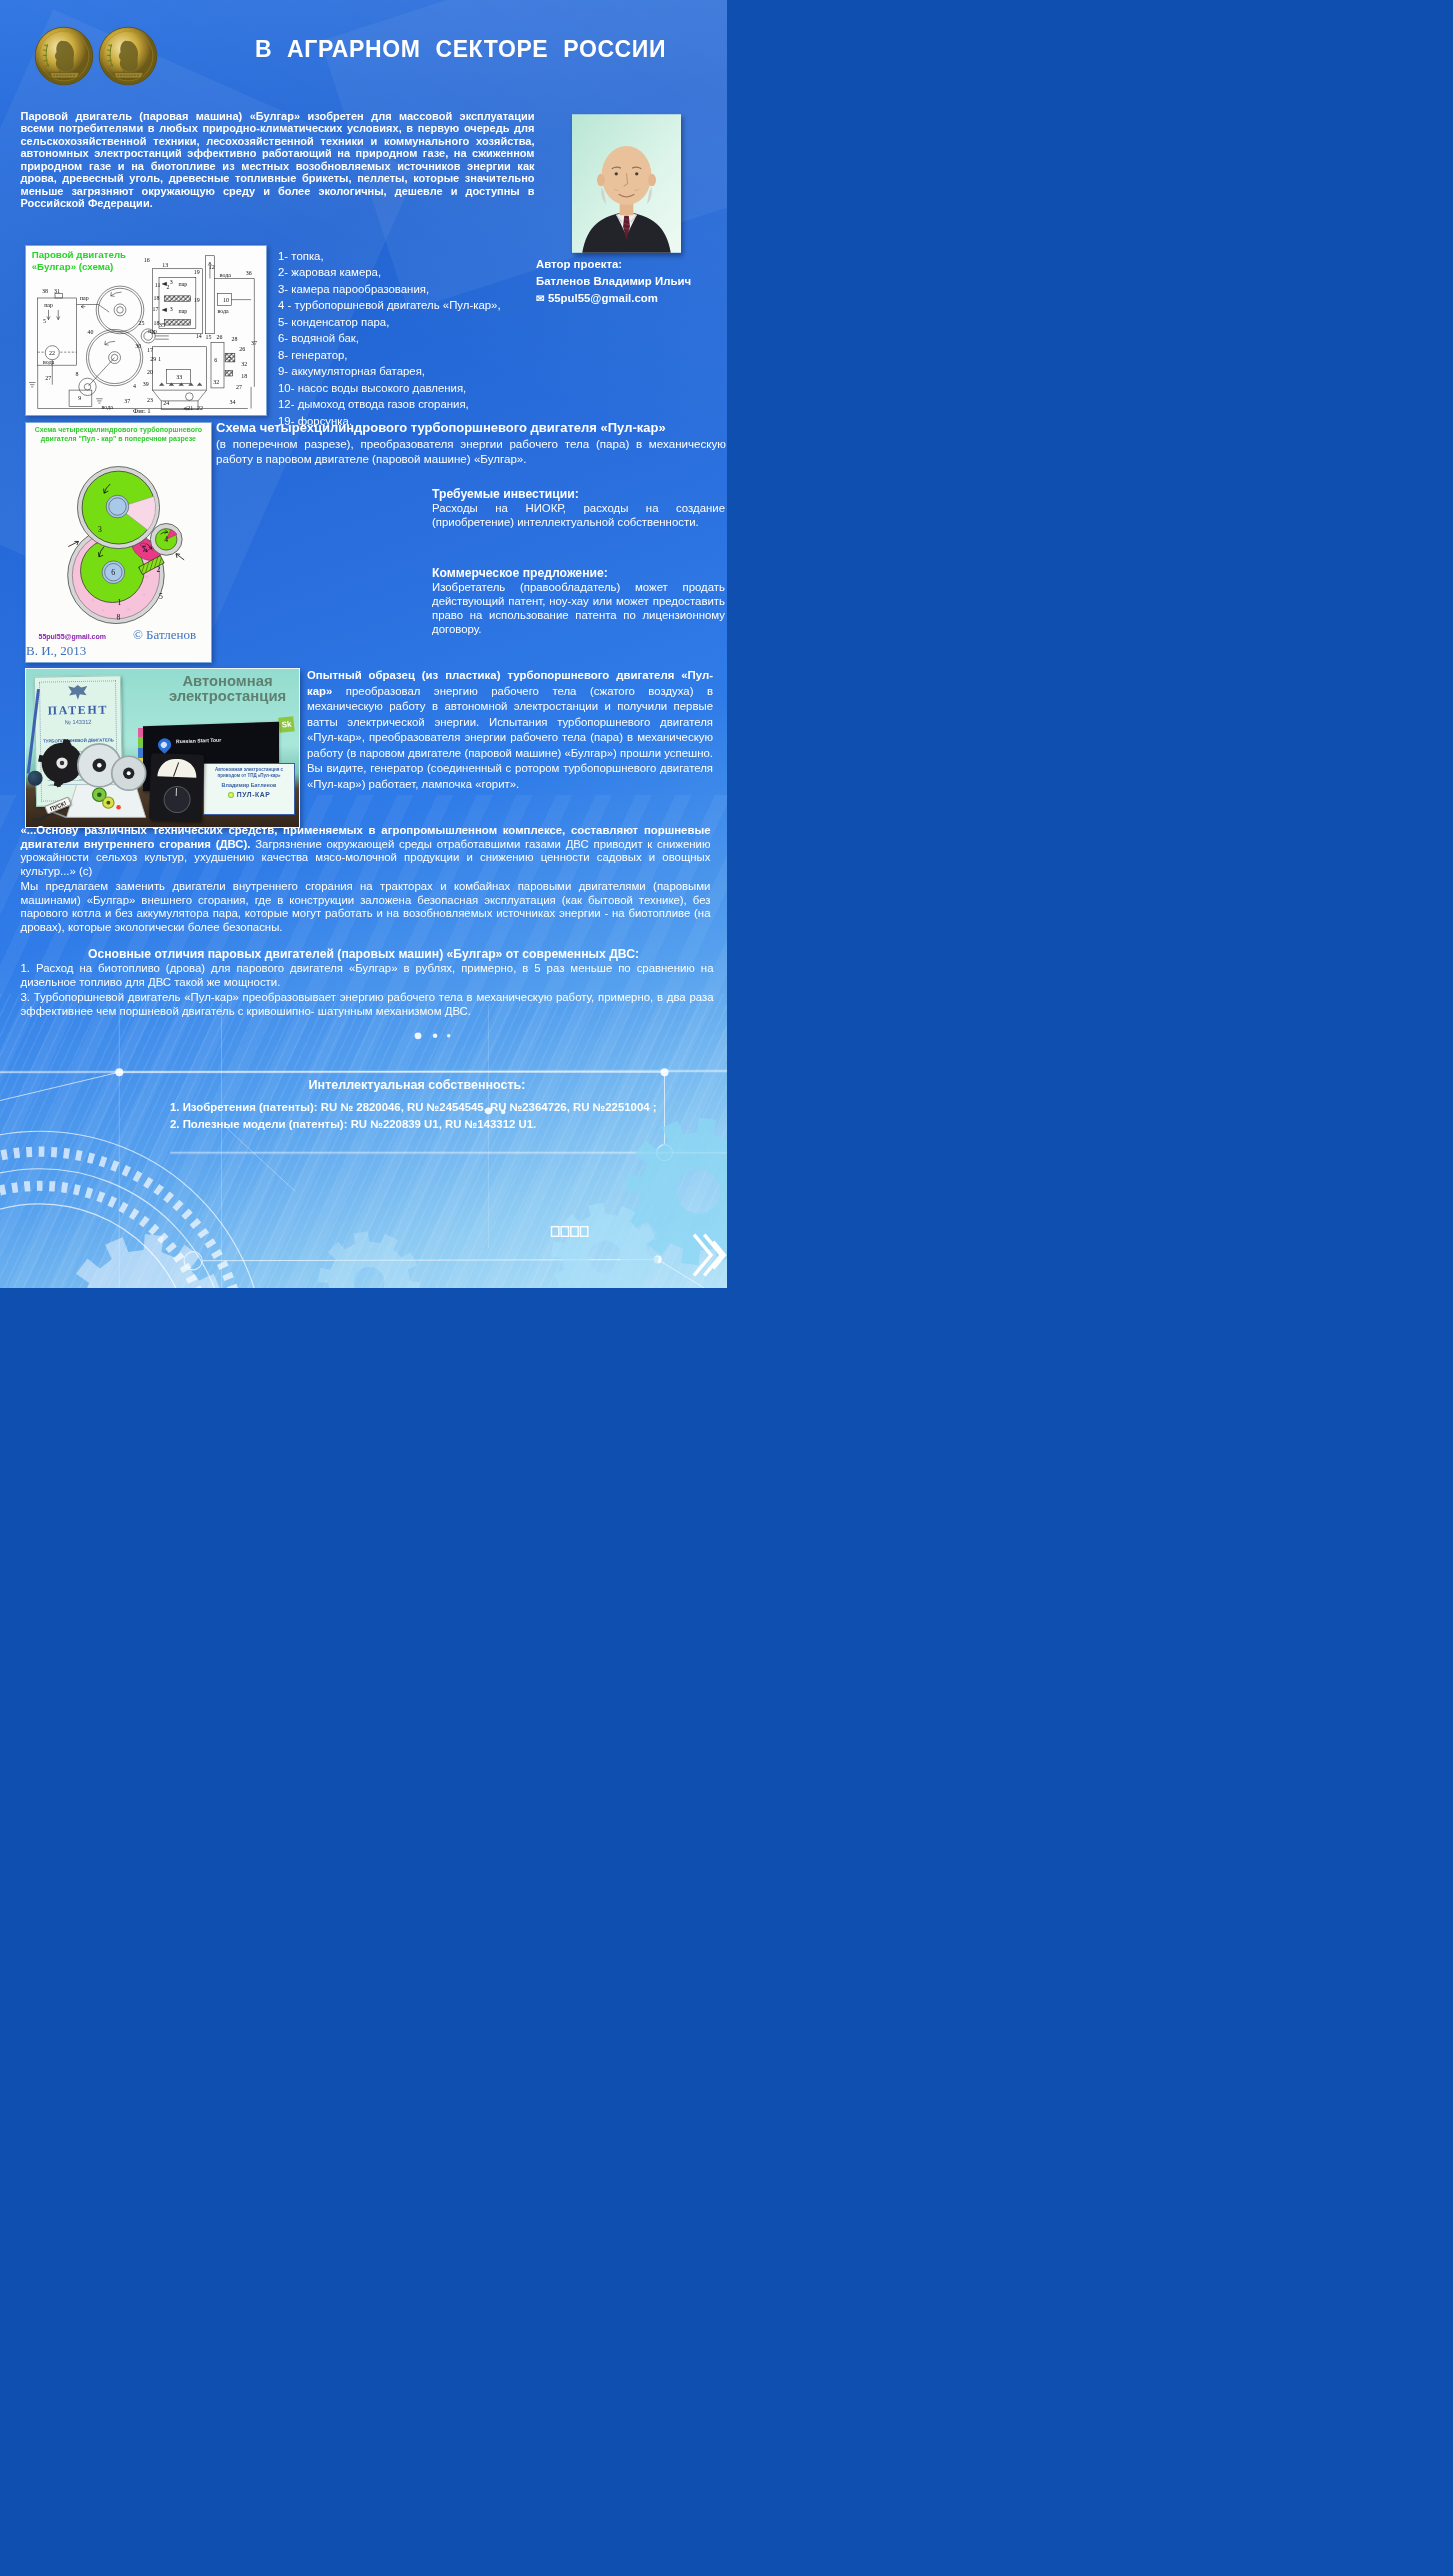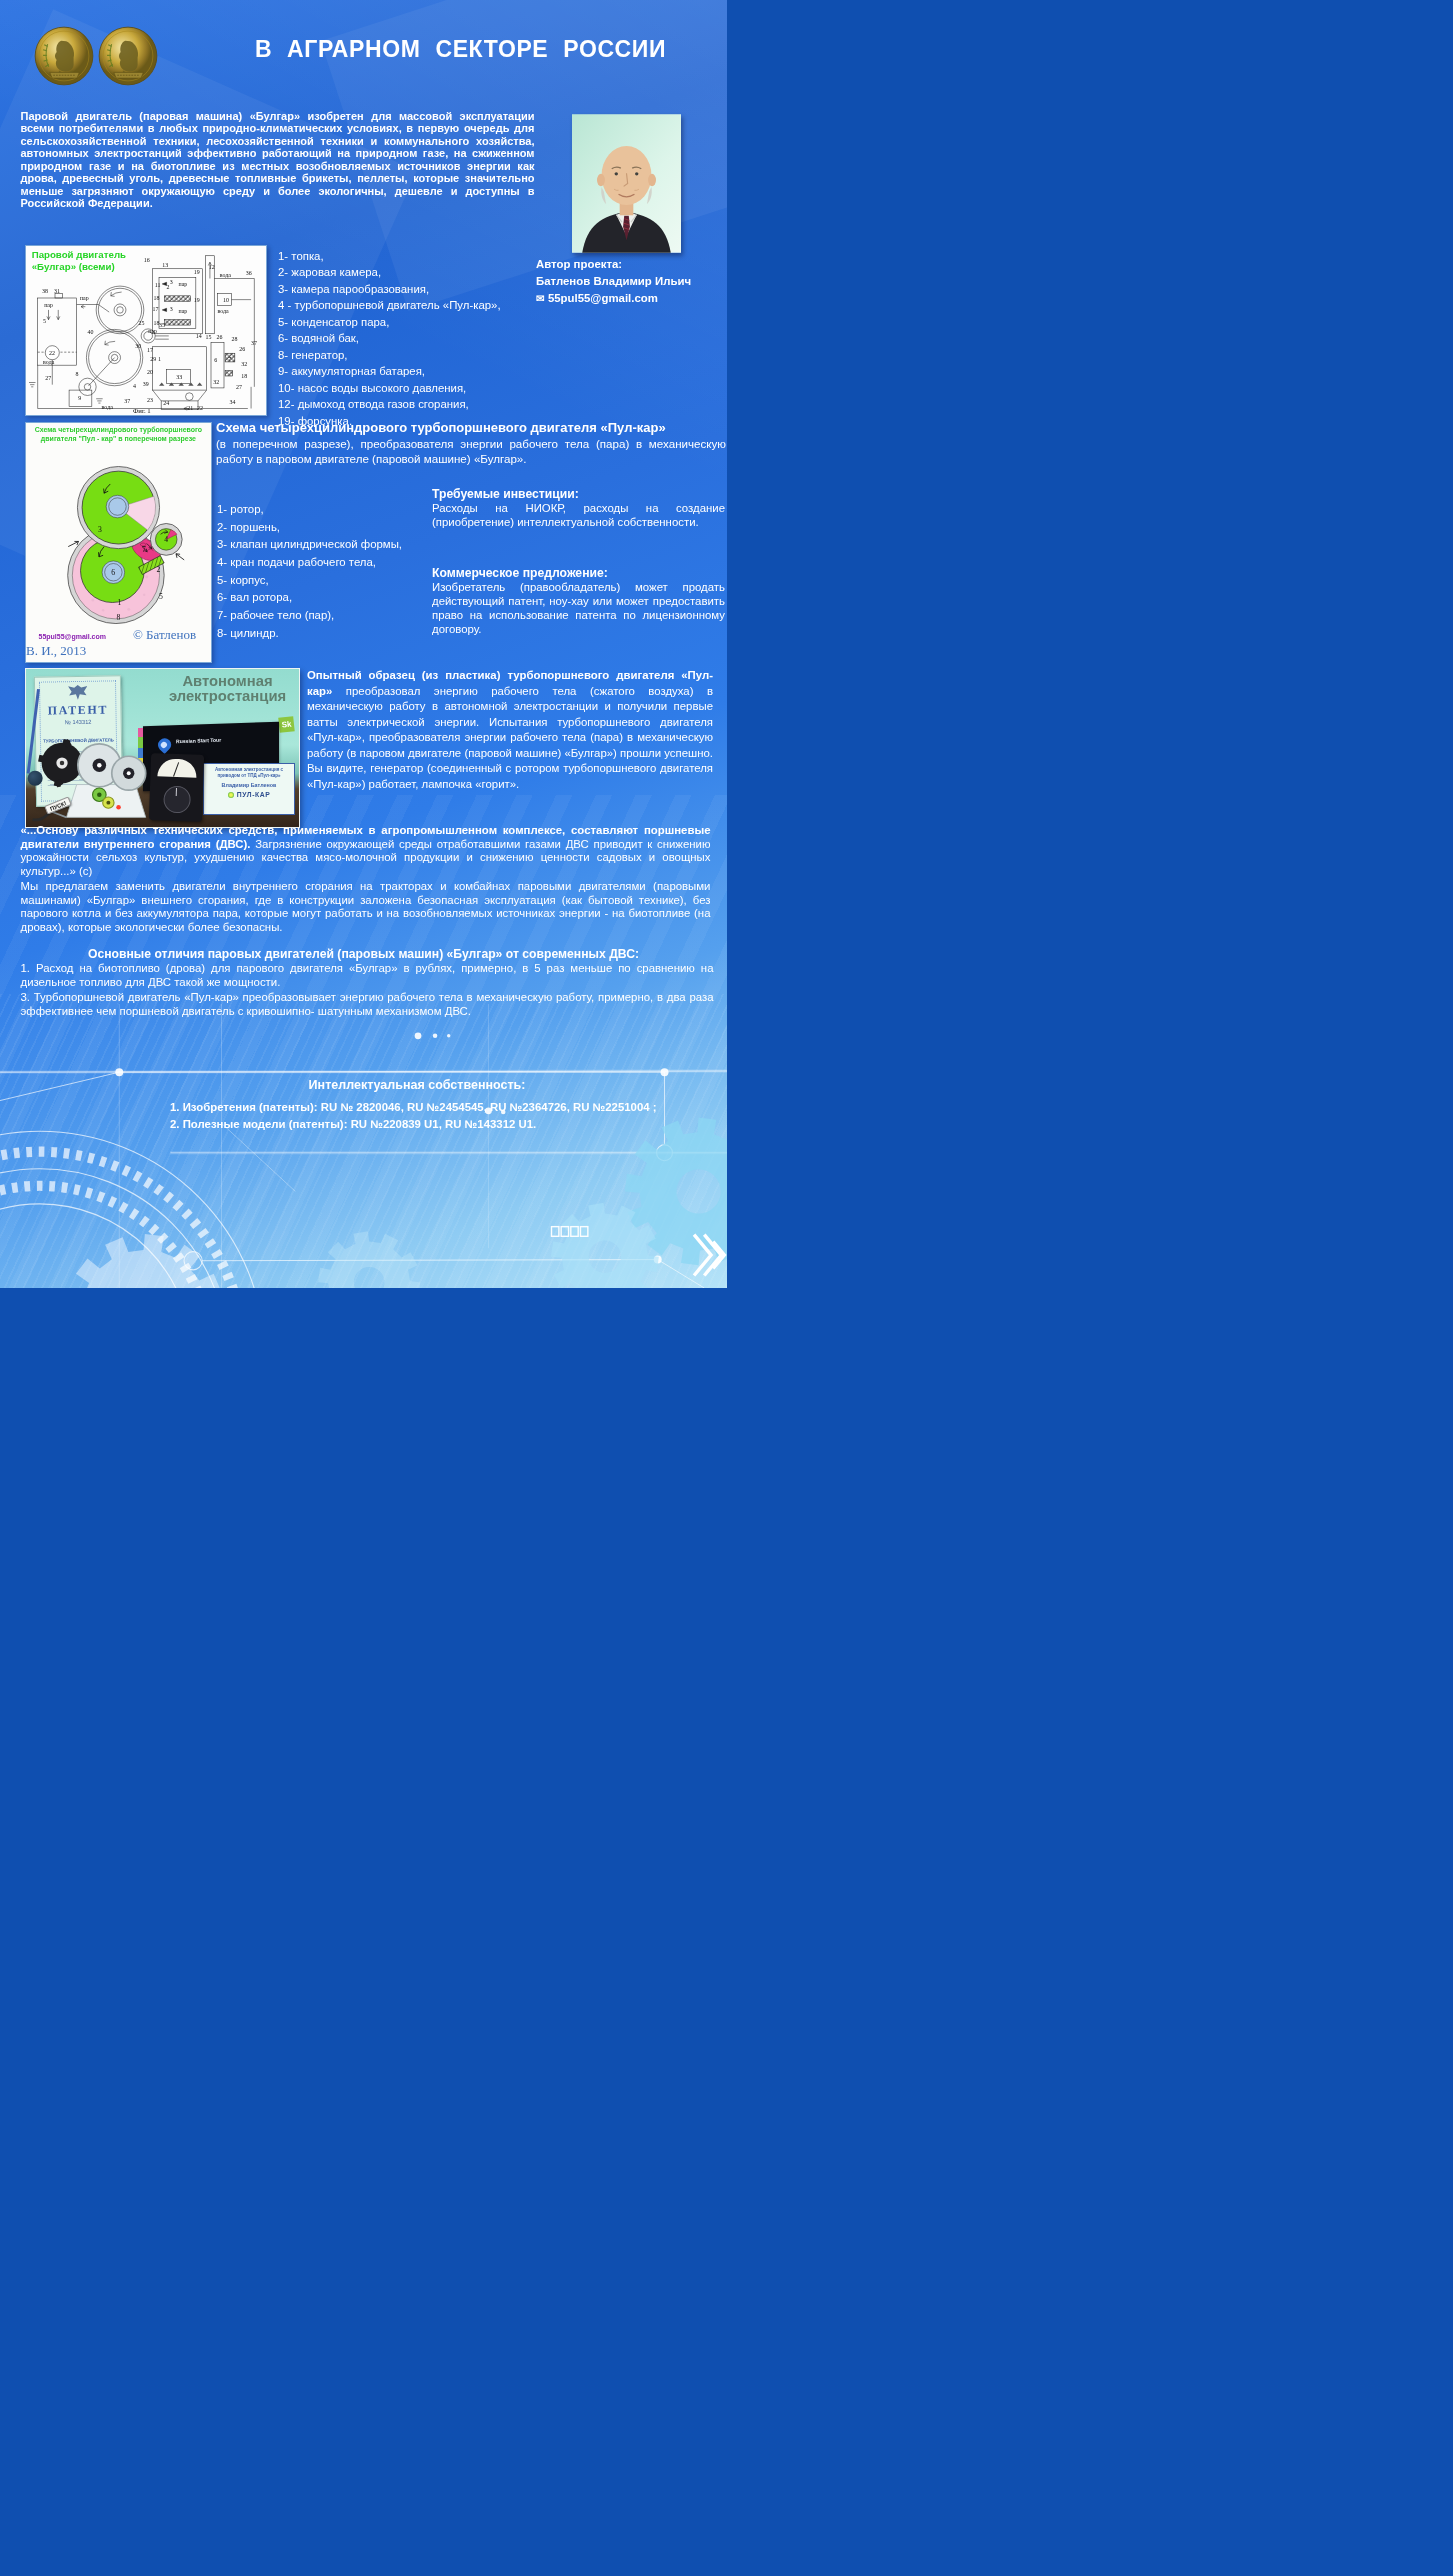--- a/index.html
+++ b/index.html
@@ -339,21 +339,21 @@
           <text x="314" y="302">22</text>
           <text x="374" y="292">34</text>
           <text x="180" y="290">37</text>
           <text x="138" y="300">вода</text>
           <text x="95" y="284">9</text>
           <text x="196" y="309" class="fig">Фиг. 1</text>
         </g>
     </svg>
     <div id="schema1-caption">
       <div>Паровой двигатель</div>
-      <div>«Булгар» (всеми)</div>
+      <div>«Булгар» (схема)</div>
     </div>
   </div>
 
   <div id="parts1" class="abs">
       <div class="li">1- топка,</div>
       <div class="li">2- жаровая камера,</div>
       <div class="li">3- камера парообразования,</div>
       <div class="li">4 -  турбопоршневой двигатель «Пул-кар»,</div>
       <div class="li">5- конденсатор пара,</div>
       <div class="li">6- водяной бак,</div>
@@ -429,30 +429,20 @@
           <text x="146" y="340">8</text>
           <text x="229" y="298">5</text>
         </g>
     </svg>
     <div id="d2foot">
       <span class="em">55pul55@gmail.com</span>
       <span class="cp">© Батленов В. И., 2013</span>
     </div>
   </div>
 
-  <div id="parts2" class="abs">
-      <div class="li">1- ротор,</div>
-      <div class="li">2- поршень,</div>
-      <div class="li">3- клапан цилиндрической формы,</div>
-      <div class="li">4- кран подачи рабочего тела,</div>
-      <div class="li">5- корпус,</div>
-      <div class="li">6- вал ротора,</div>
-      <div class="li">7- рабочее тело (пар),</div>
-      <div class="li">8- цилиндр.</div>
-    </div>
 
   <div id="invest" class="abs">
     <div class="blkh">Требуемые инвестиции:</div>
     <div class="blkb">Расходы на НИОКР, расходы на создание (приобретение) интеллектуальной собственности.</div>
   </div>
 
   <div id="commercial" class="abs">
     <div class="blkh">Коммерческое предложение:</div>
     <div class="blkb">Изобретатель (правообладатель) может продать действующий патент, ноу-хау или может предоставить право на использование патента по лицензионному договору.</div>
   </div>

